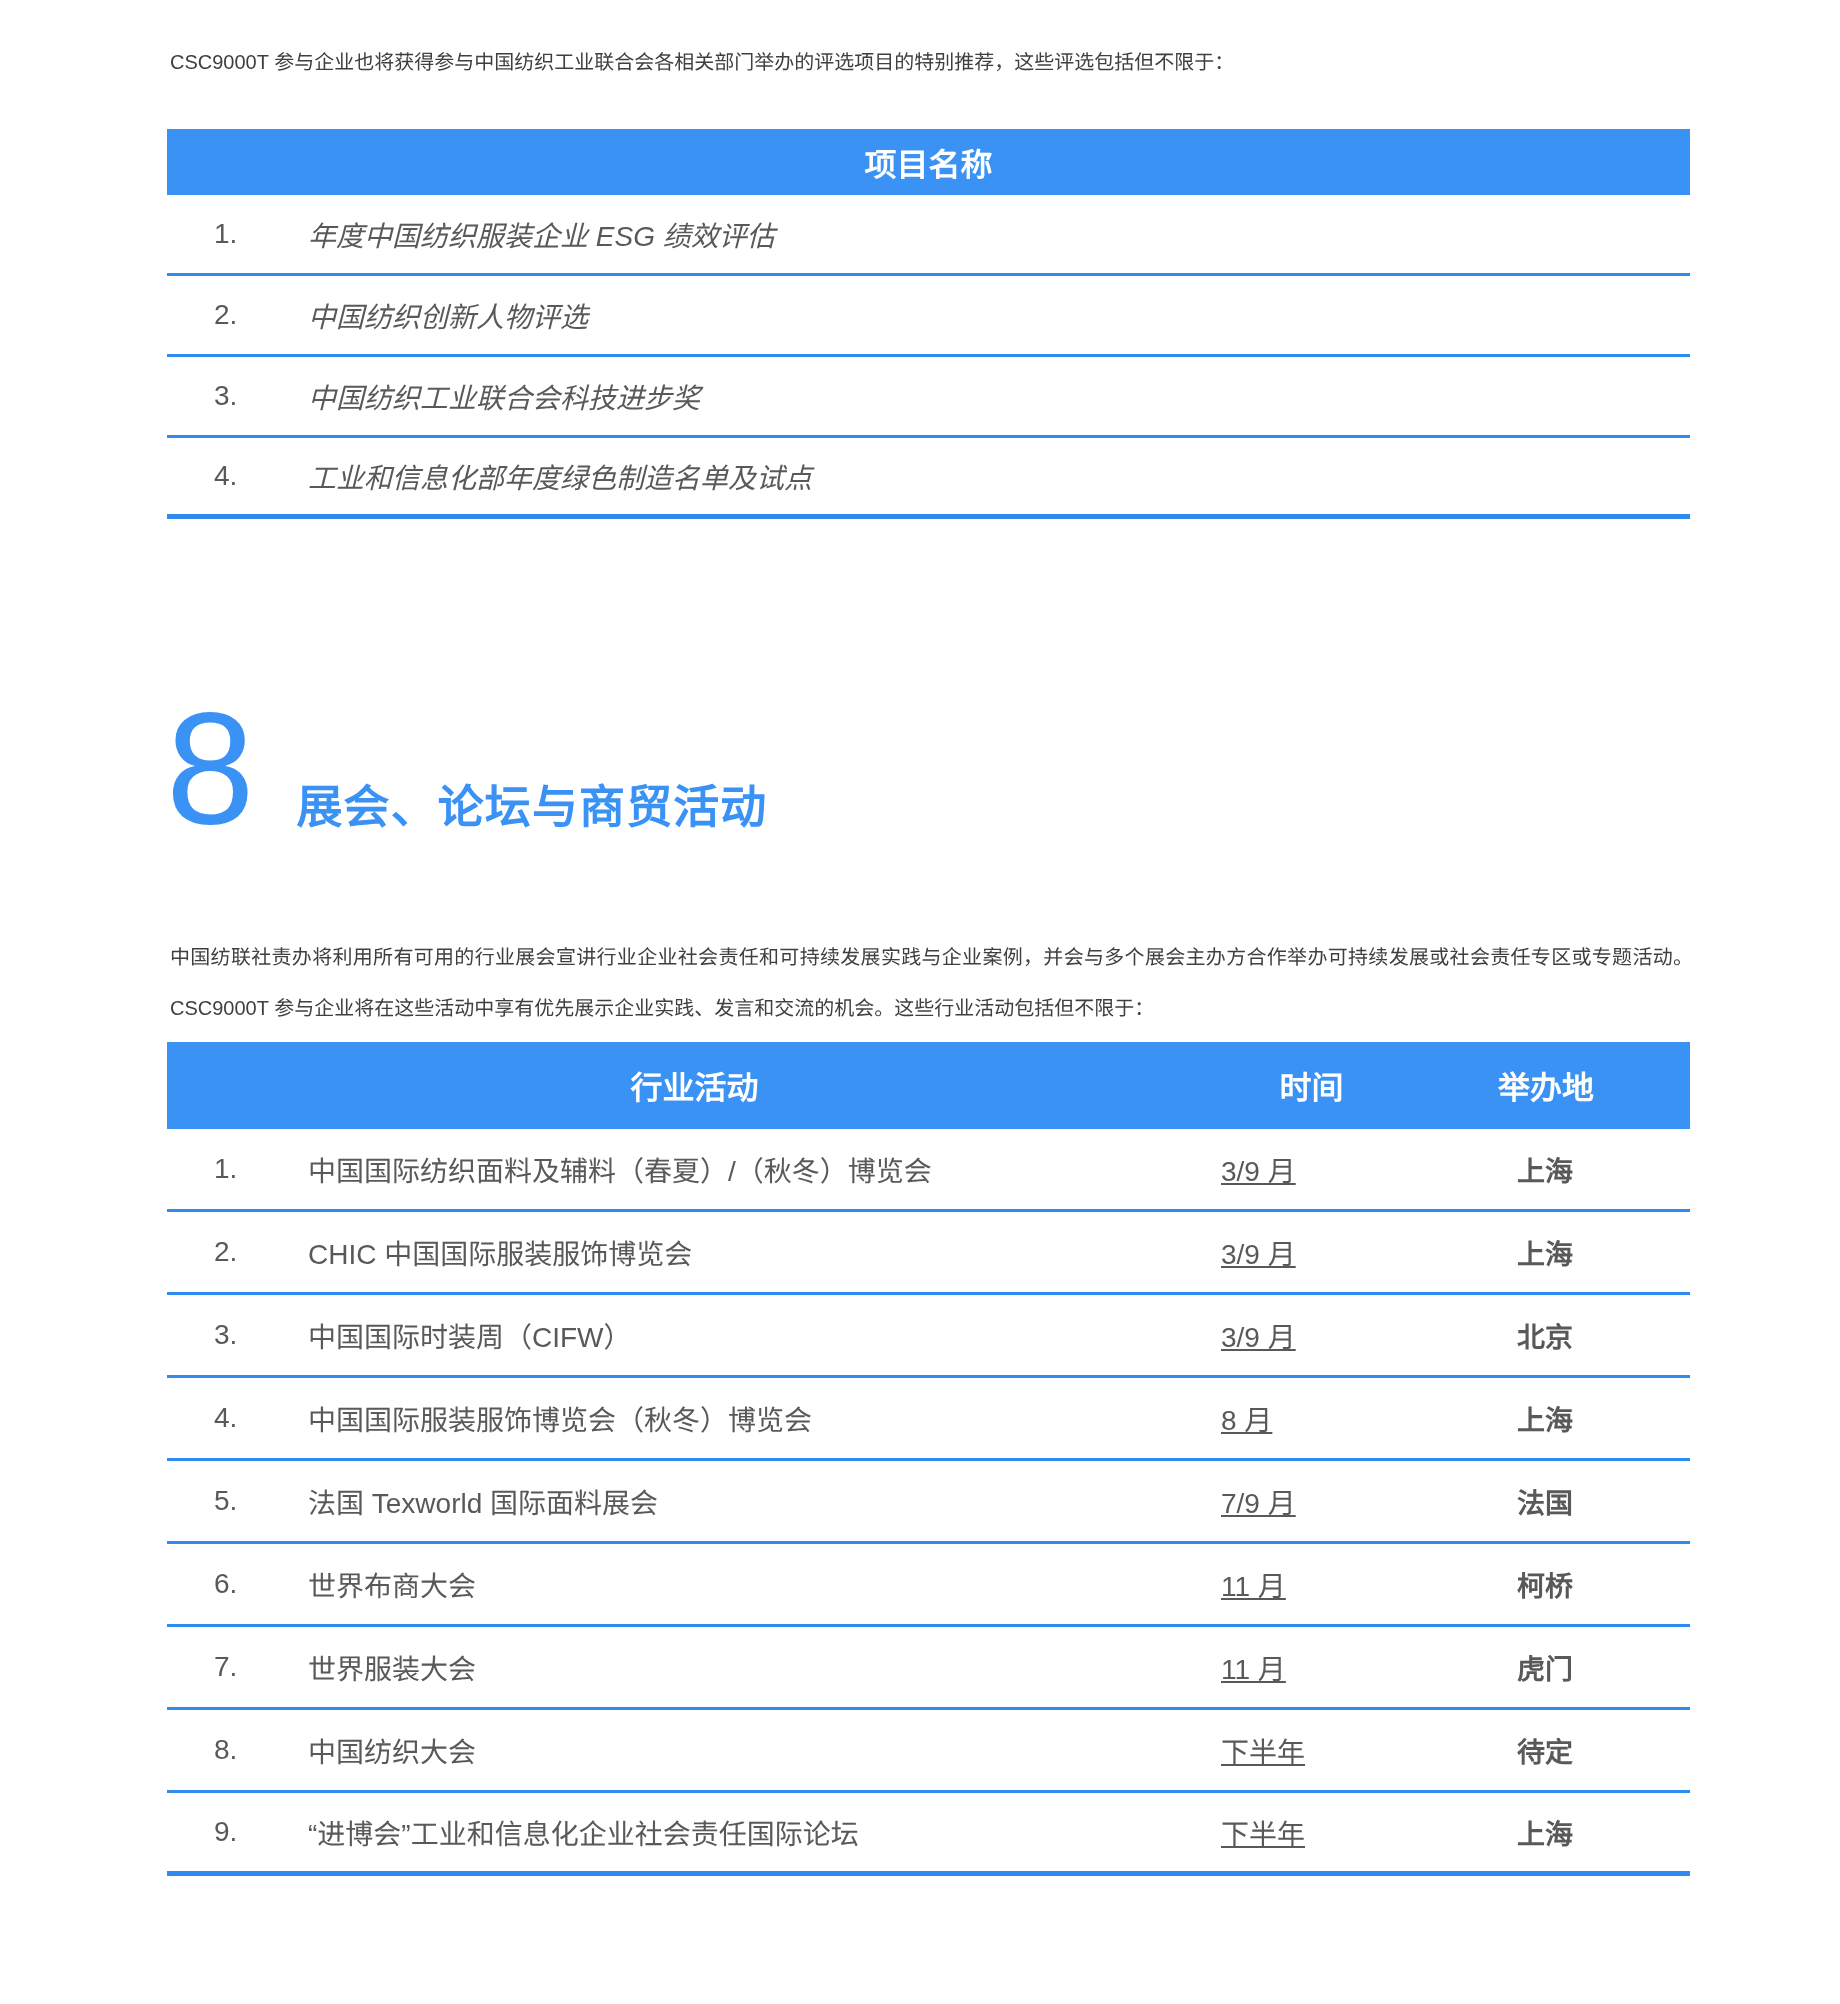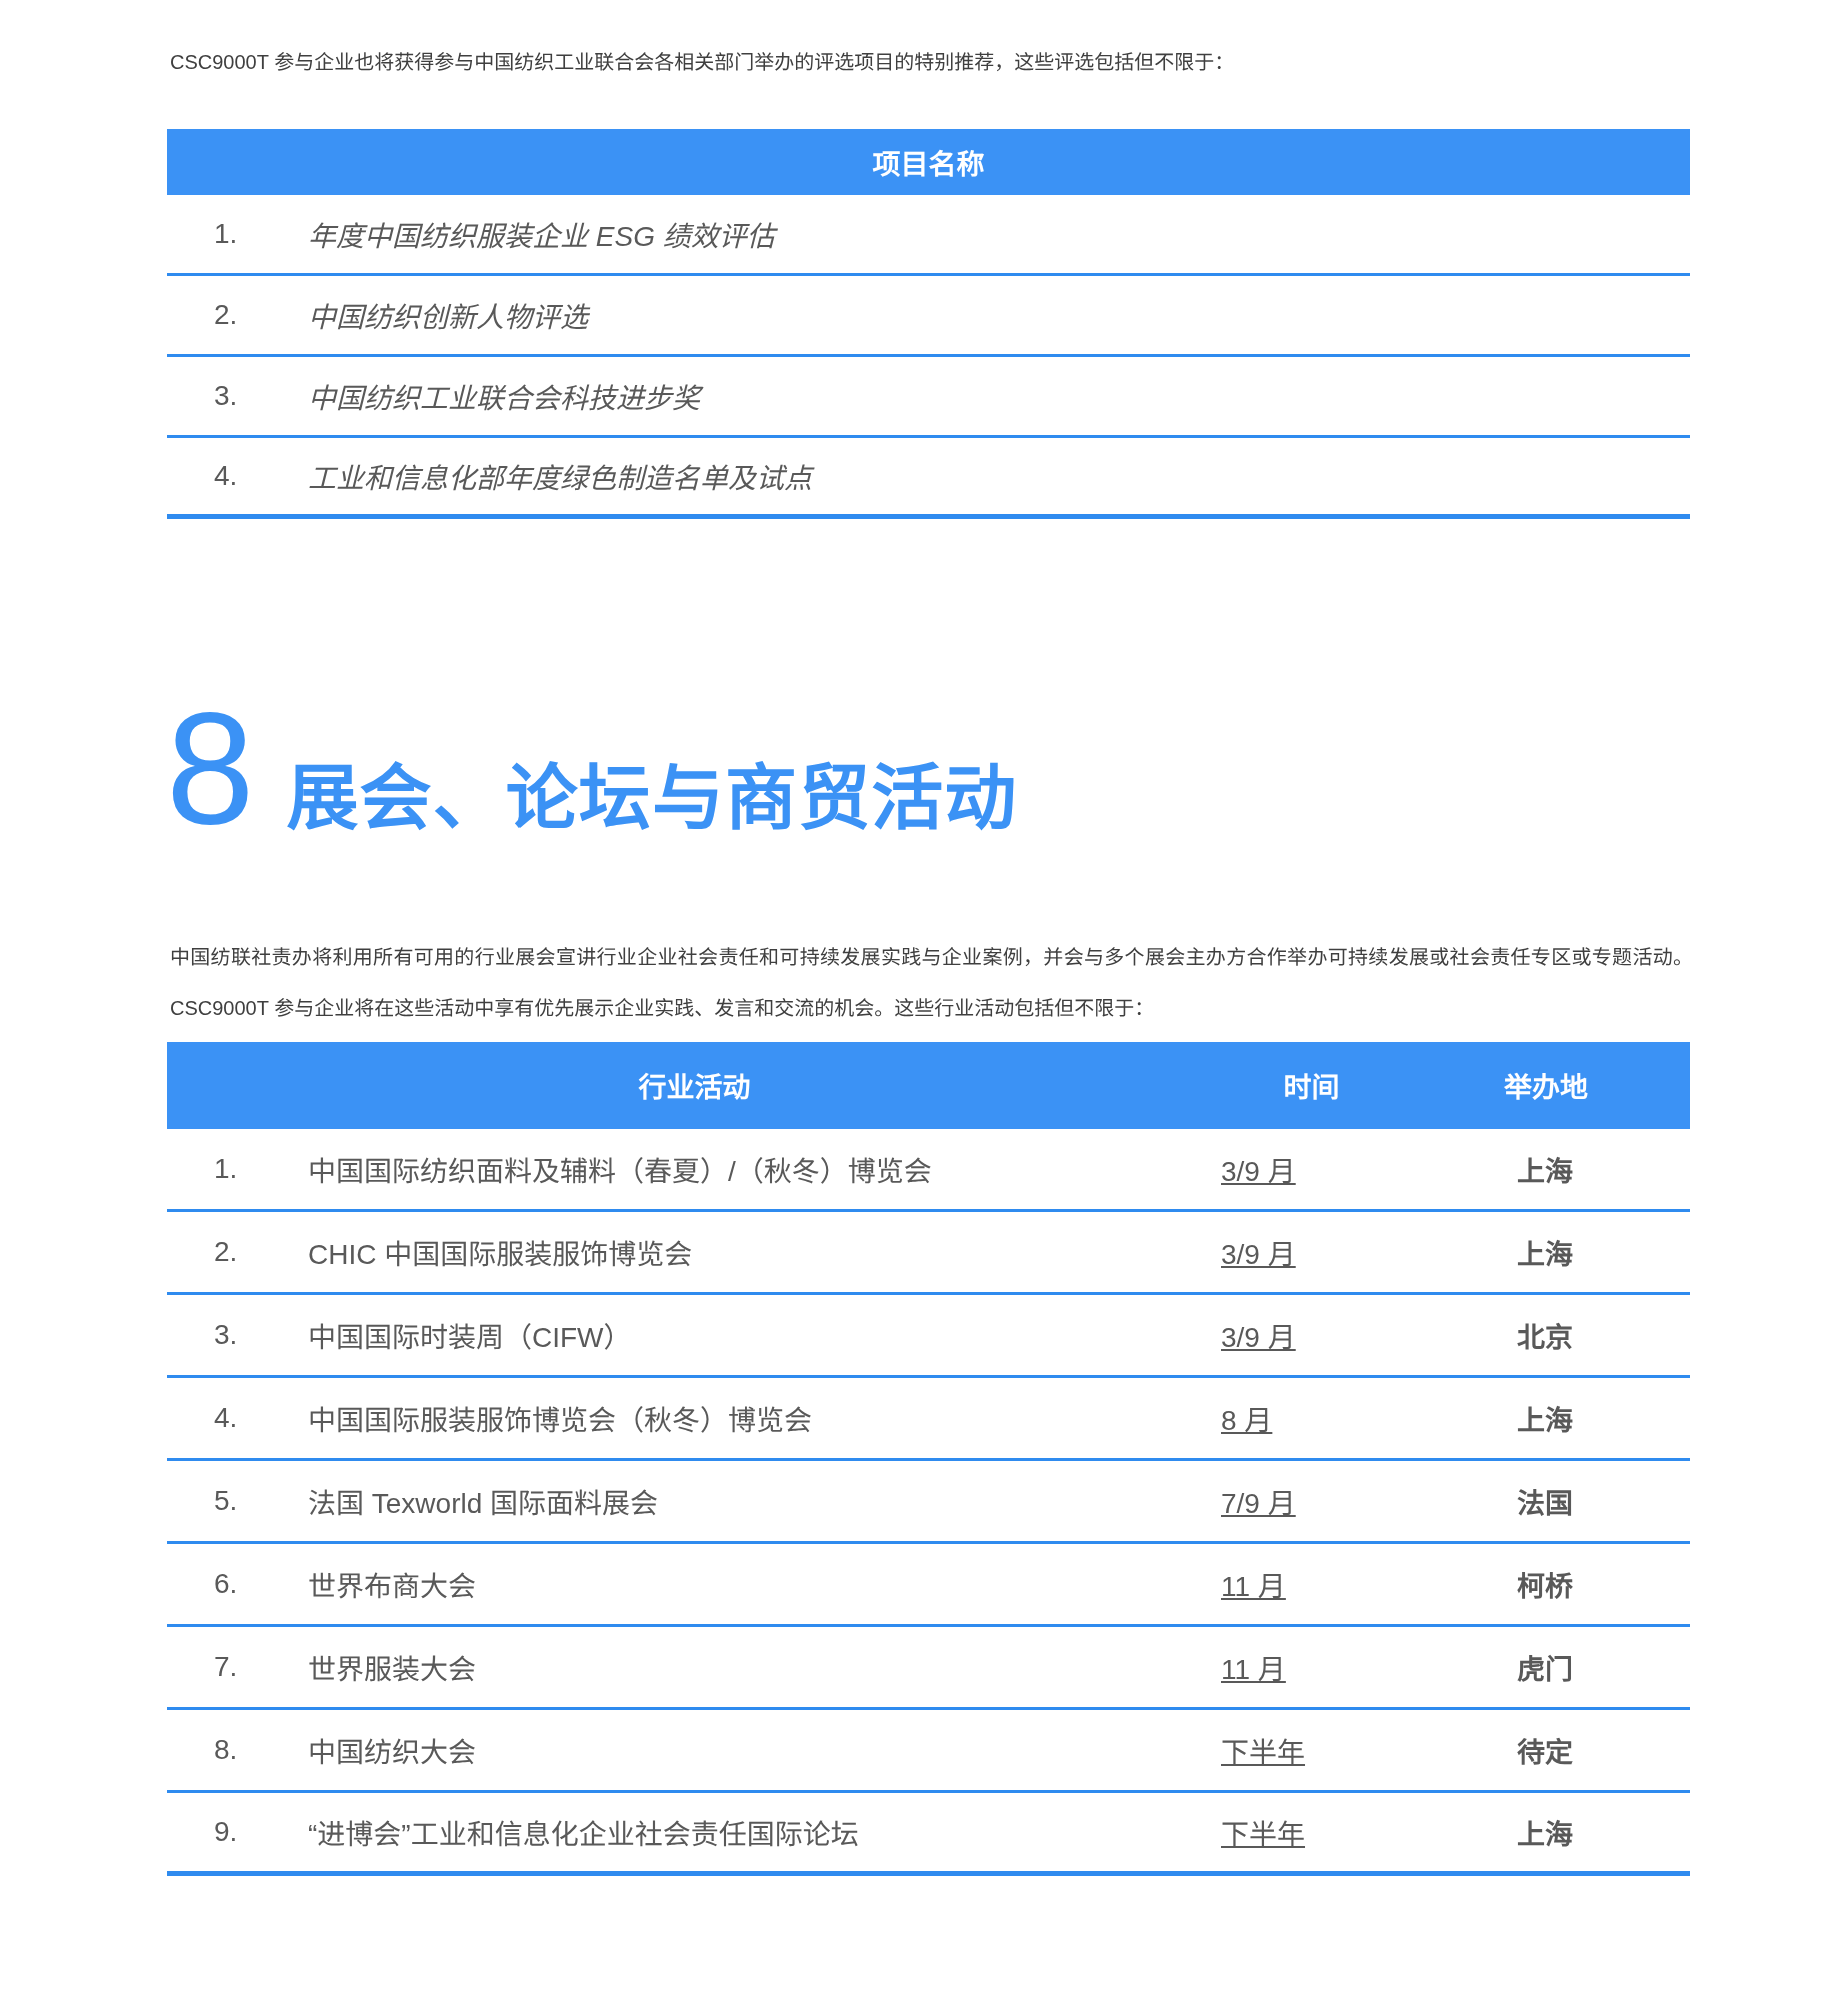--- a/index.html
+++ b/index.html
@@ -21,21 +21,21 @@
     width:1523px;margin:0 147px 0 170px;
     font-size:20px;line-height:51px;color:var(--paragraph-text);
     text-align:justify;
   }
   .table{margin-left:167px;width:1523px;}
   .awards{margin-top:41px;}
   .events{margin-top:7.8px;}
   .thead{
     height:66px;background:var(--accent);
     display:flex;align-items:center;
-    color:var(--header-text);font-weight:bold;font-size:28px;
+    color:var(--header-text);font-weight:bold;font-size:32px;
   }
   .thead.single{justify-content:center;}
   .events .thead{height:87px;}
   .trow{
     display:flex;align-items:center;
     height:81px;border-bottom:3.3px solid var(--separator);
     font-size:28px;color:var(--cell-text);background:#fff;
   }
   .events .trow{height:83px;}
   .table .trow:last-child{border-bottom-width:5.6px;height:81px;}
@@ -50,21 +50,21 @@
   .erow .place{flex:0 0 290px;text-align:center;font-weight:bold;}
   .section-head{
     display:flex;align-items:baseline;
     margin:170px 0 0 166px;
   }
   .sec-num{
     font-size:159px;line-height:1;font-weight:400;
     color:var(--accent);
   }
   .sec-title{
-    margin:0 0 0 32px;font-size:72px;line-height:1;
+    margin:0 0 0 42px;font-size:46px;line-height:1;
     font-weight:bold;color:var(--accent);letter-spacing:1.1px;
   }
   .body2{margin-top:84px;}
 </style>
 </head>
 <body>
 
 <div class="page">
 
   <p class="para intro">CSC9000T 参与企业也将获得参与中国纺织工业联合会各相关部门举办的评选项目的特别推荐，这些评选包括但不限于：</p>

